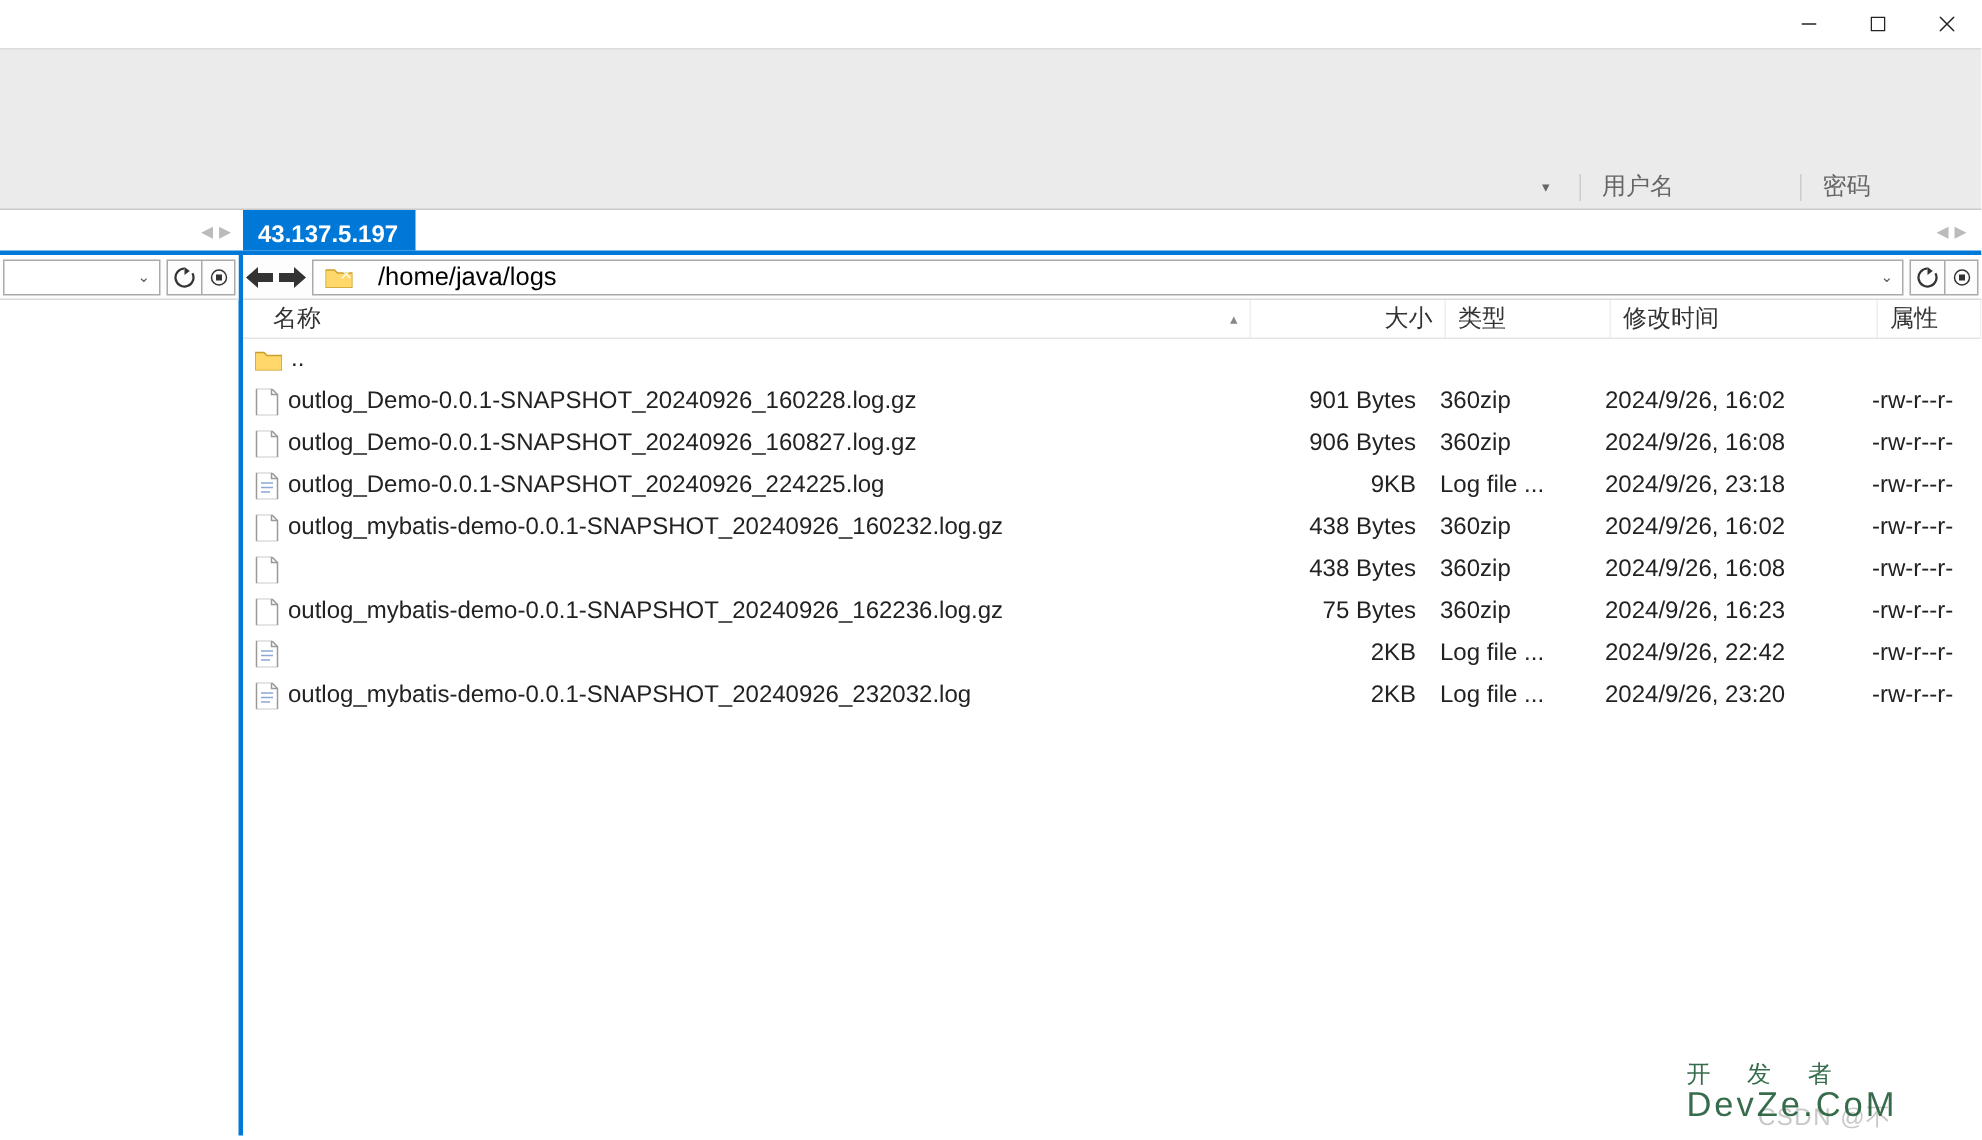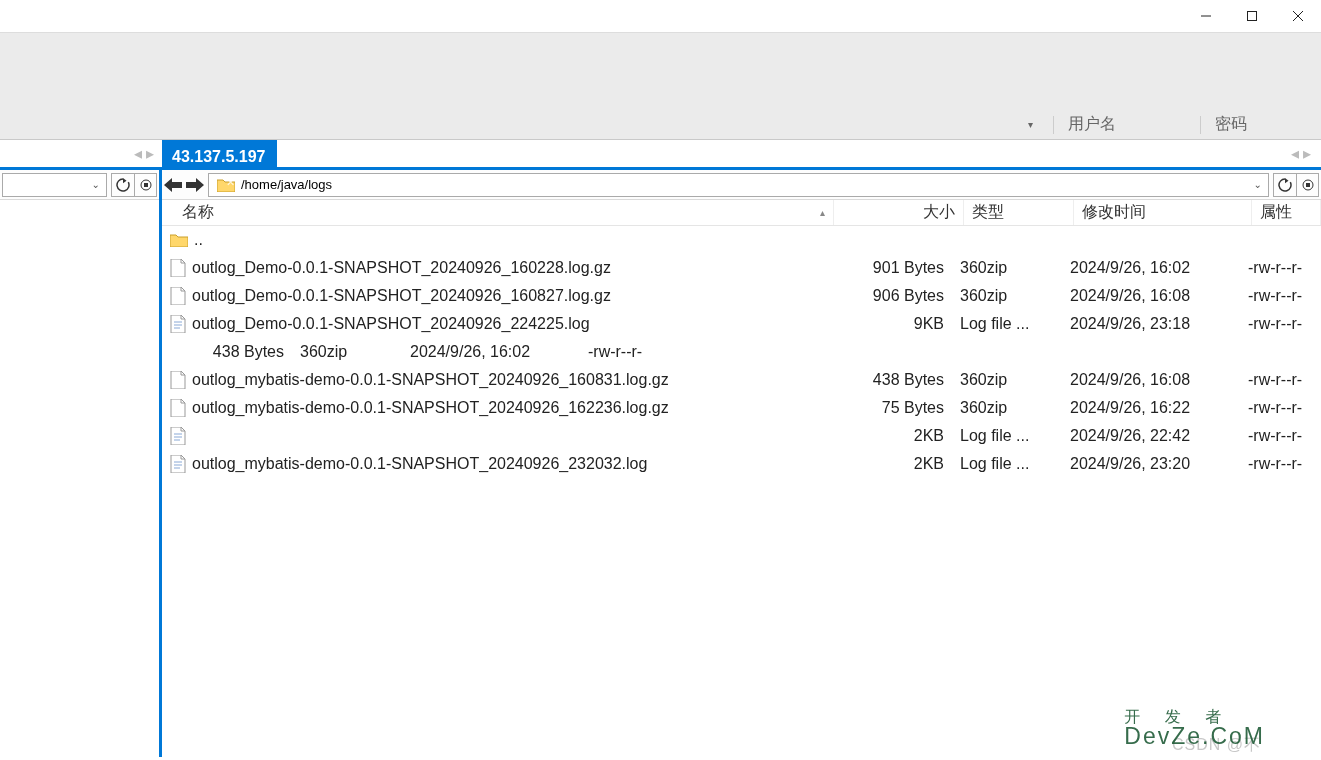--- a/index.html
+++ b/index.html
@@ -29,21 +29,21 @@
   .left-pane { width: 162px; border-right: 3px solid #0078d7; display: flex; flex-direction: column; }
   .right-pane { flex: 1; display: flex; flex-direction: column; }
 
   
   .navbar { display: flex; align-items: center; height: 30px; background: #fdfdfd; border-bottom: 1px solid #dadada; }
   .navbar .combo { flex: 1; height: 24px; border: 1px solid #aaa; margin: 0 2px; display: flex; align-items: center; background: #fff; font-size: 14px; padding-left: 4px; }
   .navbar .combo .chev { margin-left: auto; padding: 0 6px; font-size: 10px; color: #555; cursor: pointer; }
   .navbar .navbtn { width: 22px; height: 22px; display: flex; align-items: center; justify-content: center; cursor: pointer; color: #333; }
   .navbar .navbtn.dis { color: #aaa; }
   .navbar .folder-ico { width: 18px; height: 14px; margin: 0 4px; }
-  .navbar .path { flex: 1; font-size: 13px; padding-left: 2px; }
+  .navbar .path { flex: 1; font-size: 17px; padding-left: 2px; margin-left: 11px; }
   .navbar .refresh-grp { display: flex; border: 1px solid #aaa; height: 24px; margin: 0 2px; }
   .navbar .refresh-grp div { width: 22px; display: flex; align-items: center; justify-content: center; border-left: 1px solid #aaa; cursor: pointer; }
   .navbar .refresh-grp div:first-child { border-left: none; }
 
   
   .list-head { display: flex; height: 26px; align-items: center; border-bottom: 1px solid #e5e5e5; font-size: 15px; color: #333; user-select: none; padding-left: 12px; }
   .list-head .col { padding: 0 8px; border-right: 1px solid #eee; height: 100%; display: flex; align-items: center; cursor: pointer; }
   .list-head .sort { margin-left: auto; font-size: 10px; color: #888; }
   .col-name { flex: 0 0 660px; }
   .col-size { flex: 0 0 130px; justify-content: flex-end; }
@@ -245,49 +245,55 @@
               <path d="M4 7h8M4 10h8M4 13h6" stroke="#8aa9d6"></path>
             </svg>
             <span>outlog_Demo-0.0.1-SNAPSHOT_20240926_224225.log</span>
           </div>
           <div class="cell c-size">9KB</div>
           <div class="cell c-type">Log file ...</div>
           <div class="cell c-mod">2024/9/26, 23:18</div>
           <div class="cell c-attr">-rw-r--r-</div>
         </div>
         <div class="row">
+          <div class="cell c-name">
+            <svg class="ico-file" viewBox="0 0 16 18">
+              <path d="M1 0h10l4 4v14H1z" fill="#fff" stroke="#999"></path>
+              <path d="M11 0v4h4" fill="none" stroke="#999"></path>
+            </svg>
+            <span>outlog_mybatis-demo-0.0.1-SNAPSHOT_20240926_160232.log.gz</span>
+          </div>
           <div class="cell c-size">438 Bytes</div>
           <div class="cell c-type">360zip</div>
           <div class="cell c-mod">2024/9/26, 16:02</div>
           <div class="cell c-attr">-rw-r--r-</div>
         </div>
         <div class="row">
           <div class="cell c-name">
             <svg class="ico-file" viewBox="0 0 16 18">
               <path d="M1 0h10l4 4v14H1z" fill="#fff" stroke="#999"></path>
               <path d="M11 0v4h4" fill="none" stroke="#999"></path>
             </svg>
-            <span>outlog_mybatis-demo-0.0.1-SNAPSHOT_20240926_160831.log.gz</span>
           </div>
           <div class="cell c-size">438 Bytes</div>
           <div class="cell c-type">360zip</div>
           <div class="cell c-mod">2024/9/26, 16:08</div>
           <div class="cell c-attr">-rw-r--r-</div>
         </div>
         <div class="row">
           <div class="cell c-name">
             <svg class="ico-file" viewBox="0 0 16 18">
               <path d="M1 0h10l4 4v14H1z" fill="#fff" stroke="#999"></path>
               <path d="M11 0v4h4" fill="none" stroke="#999"></path>
             </svg>
             <span>outlog_mybatis-demo-0.0.1-SNAPSHOT_20240926_162236.log.gz</span>
           </div>
           <div class="cell c-size">75 Bytes</div>
           <div class="cell c-type">360zip</div>
-          <div class="cell c-mod">2024/9/26, 16:22</div>
+          <div class="cell c-mod">2024/9/26, 16:23</div>
           <div class="cell c-attr">-rw-r--r-</div>
         </div>
         <div class="row">
           <div class="cell c-name">
             <svg class="ico-file" viewBox="0 0 16 18">
               <path d="M1 0h10l4 4v14H1z" fill="#fff" stroke="#999"></path>
               <path d="M11 0v4h4" fill="none" stroke="#999"></path>
               <path d="M4 7h8M4 10h8M4 13h6" stroke="#8aa9d6"></path>
             </svg>
           </div>

